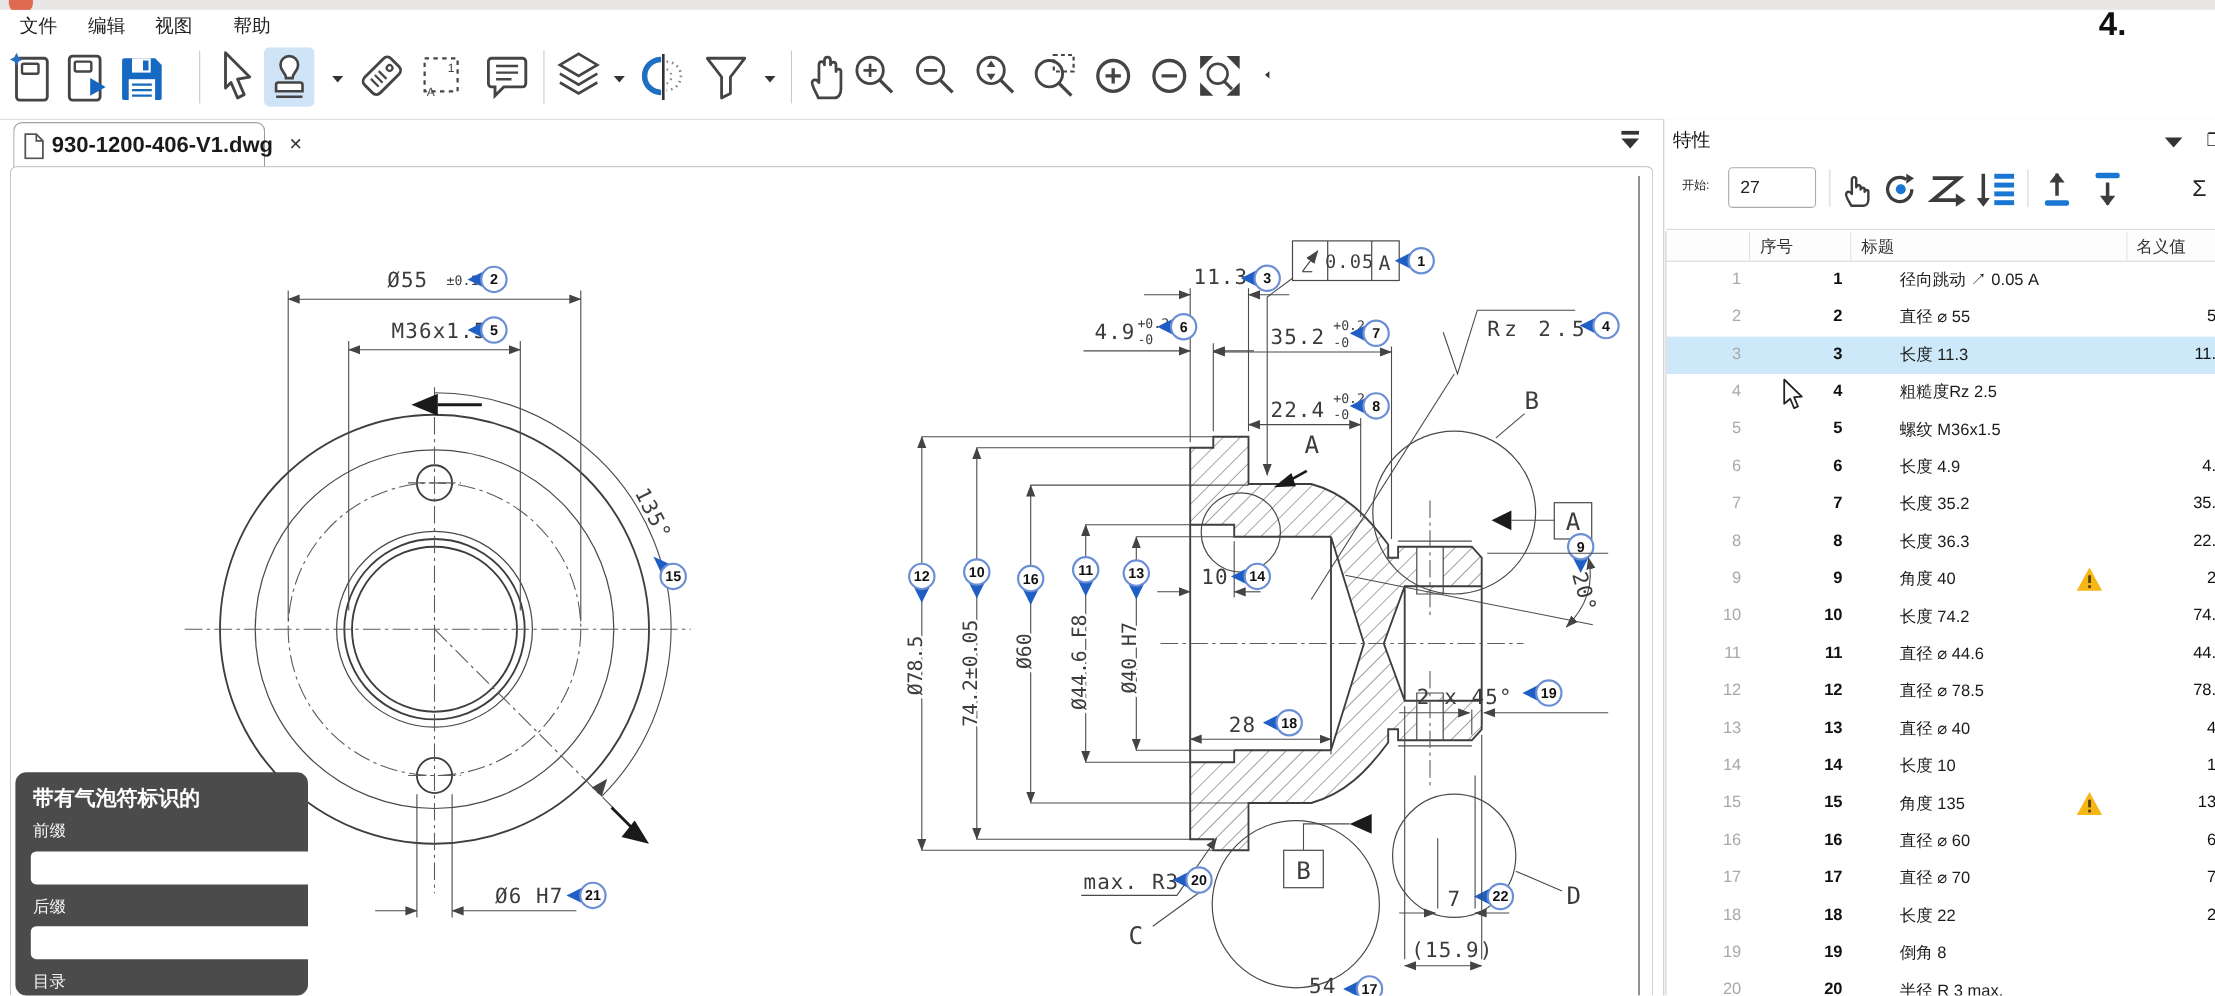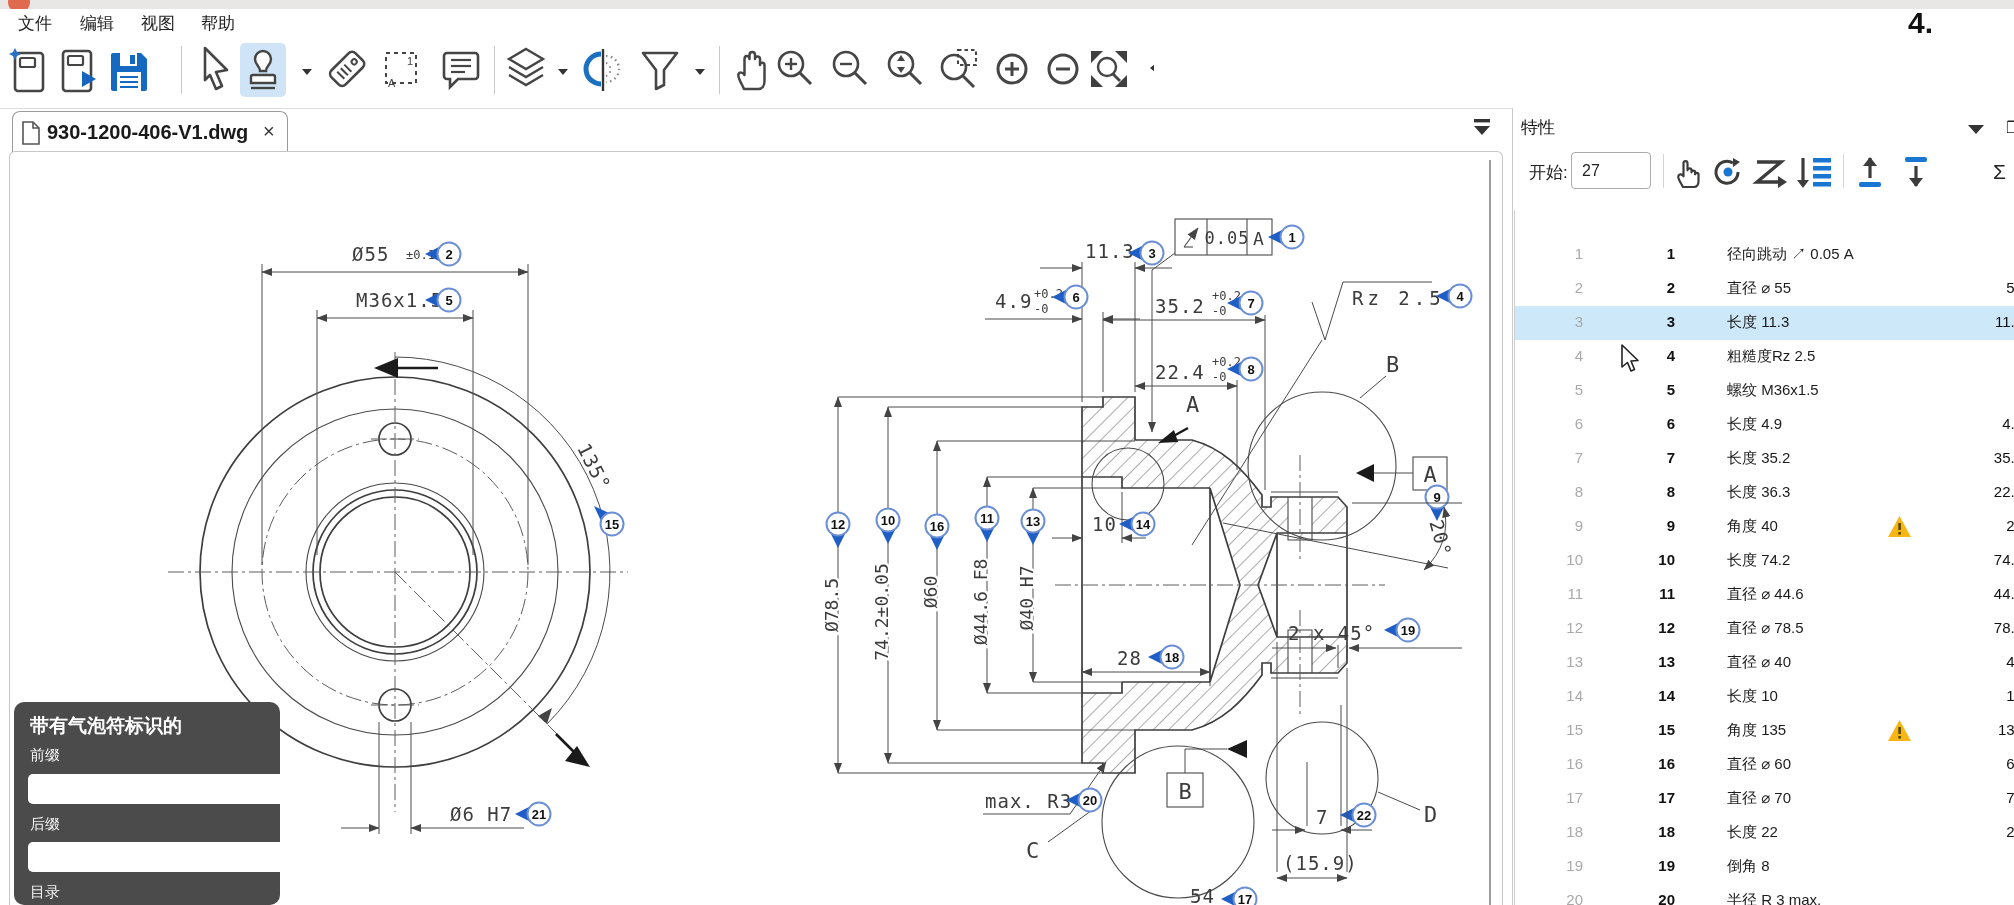--- a/index.html
+++ b/index.html
@@ -10,38 +10,38 @@
   #tb-dot { left:8px; top:-9px; width:22px; height:22px; border-radius:50%; background:#e06a50; }
   #menubar { left:0; top:9px; width:2014px; height:29px; background:#fff; }
   .menu-item { position:absolute; top:3px; font-size:17px; color:#222; }
   #toolbar { left:0; top:38px; width:2014px; height:70px; background:#fff; }
   .ticon { position:absolute; top:5px; width:46px; height:56px; }
   .tsep { position:absolute; top:8px; width:1px; height:48px; background:#c9c9c9; }
   .tcaret { position:absolute; width:12px; height:8px; }
   #hdr-line { left:0; top:108px; width:2014px; height:1px; background:#dcdcdc; }
   #version { left:1908px; top:6px; width:90px; font-size:30px; font-weight:bold; color:#111; }
   
-  #tab { left:12px; top:111px; width:276px; height:41px; background:#fff; border:1px solid #9a9a9a; border-bottom:none; border-radius:8px 8px 0 0; }
+  #tab { left:12px; top:111px; width:229px; height:41px; background:#fff; border:1px solid #9a9a9a; border-bottom:none; border-radius:8px 8px 0 0; }
   #tab-label { position:absolute; left:34px; top:9px; font-size:20px; font-weight:600; color:#1a1a1a; white-space:nowrap; }
   #tab-close { position:absolute; left:250px; top:8px; font-size:20px; color:#333; }
   #tabbar-collapse { left:1470px; top:115px; width:24px; height:24px; }
   
   #canvas { left:9px; top:151px; width:1494px; height:754px; background:#fff; border:1px solid #c6c6c6; border-radius:6px 6px 0 0; border-bottom:none; }
   
   #bubble-panel { left:14px; top:702px; width:266px; height:203px; background:#4b4b4b; border-radius:10px; color:#fff; }
   #bubble-title { position:absolute; left:16px; top:11px; font-size:19px; font-weight:bold; }
   #bubble-caret { position:absolute; left:284px; top:18px; width:0; height:0; border-left:8px solid transparent; border-right:8px solid transparent; border-top:9px solid #fff; }
   .bp-label { position:absolute; left:16px; font-size:15px; color:#f2f2f2;text-align:center; }
   .bp-input { position:absolute; left:14px; width:289px; height:30px; background:#fff; border:none; border-radius:5px; font-size:14px; padding:0 8px; }
   
   #rpanel { left:1512px; top:108px; width:502px; height:797px; background:#fff; border-left:1px solid #c9c9c9; }
   #rp-title { position:absolute; left:8px; top:8px; font-size:17px; color:#111; }
   #rp-caret { position:absolute; left:455px; top:17px; width:0; height:0; border-left:8px solid transparent; border-right:8px solid transparent; border-top:9px solid #333; }
   #rp-pin { position:absolute; left:493px; top:10px; font-size:16px; color:#222; }
-  #rp-startlabel { position:absolute; left:16px; top:53px; font-size:17px; color:#222; }
+  #rp-startlabel { position:absolute; left:16px; top:53px; font-size:11px; color:#222; }
   #rp-startinput { position:absolute; left:58px; top:44px; width:80px; height:37px; border:1px solid #ababab; border-radius:4px; font-size:16px; padding:0 10px; color:#222; }
   .rp-sep { position:absolute; top:46px; width:1px; height:34px; background:#d4d4d4; }
   .rp-icon { position:absolute; top:46px; width:38px; height:36px; }
   #rp-sigma { position:absolute; left:480px; top:52px; font-size:21px; color:#222; }
   
   #ptable-head { position:absolute; left:2px; top:100px; width:500px; height:30px; border-top:1px solid #d9d9d9; border-bottom:1px solid #d9d9d9; background:#fdfdfd; }
   .th { position:absolute; top:6px; font-size:15px; color:#333; }
   .colline { position:absolute; top:2px; width:1px; height:26px; background:#e3e3e3; }
   #ptable-body { position:absolute; left:2px; top:130px; width:500px; height:667px; overflow:hidden; }
   .trow { position:absolute; left:0; width:500px; height:34px; }
@@ -69,21 +69,21 @@
 <body>
 
 <div class="abs" id="titlebar">
   <div class="abs" id="tb-dot"></div>
 </div>
 
 <div class="abs" id="menubar">
   <span class="menu-item" style="left:18px">文件</span>
   <span class="menu-item" style="left:80px">编辑</span>
   <span class="menu-item" style="left:141px">视图</span>
-  <span class="menu-item" style="left:201px">帮助</span>
+  <span class="menu-item" style="left:212px">帮助</span>
 </div>
 
 <div class="abs" id="toolbar">
 
   <svg class="ticon" style="left:6px" viewBox="0 0 46 56">
     <rect x="9" y="10" width="28" height="38" rx="3" fill="none" stroke="#454545" stroke-width="2.6"></rect>
     <rect x="14" y="15" width="15" height="9" rx="1.5" fill="none" stroke="#454545" stroke-width="2.2"></rect>
     <path d="M9,5 L11,9 L15,11 L11,13 L9,17 L7,13 L3,11 L7,9 Z" fill="#2a6fc0"></path>
   </svg>
 
@@ -602,20 +602,28 @@
     <rect x="8" y="28" width="22" height="5" rx="2" fill="#1976d2"></rect>
   </svg>
 
   <svg class="rp-icon" style="left:384px" viewBox="0 0 38 36">
     <rect x="8" y="3" width="22" height="5" rx="2" fill="#1976d2"></rect>
     <line x1="19" y1="12" x2="19" y2="32" stroke="#3c3c3c" stroke-width="3.2"></line>
     <polygon points="12,24 26,24 19,33" fill="#3c3c3c"></polygon>
   </svg>
   <div id="rp-sigma">Σ</div>
 
+  <div id="ptable-head">
+    <div class="colline" style="left:75px"></div>
+    <div class="colline" style="left:167px"></div>
+    <div class="colline" style="left:418px"></div>
+    <span class="th" style="left:85px">序号</span>
+    <span class="th" style="left:177px">标题</span>
+    <span class="th" style="left:427px">名义值</span>
+  </div>
   <div id="ptable-body">
       <div class="trow" style="top: 0px;">
         <span class="tr-num">1</span>
         <span class="tr-seq">1</span>
         <span class="tr-title">径向跳动 ↗ 0.05 A</span>
         <span class="tr-val"></span>
       </div>
       <div class="trow" style="top: 34px;">
         <span class="tr-num">2</span>
         <span class="tr-seq">2</span>

